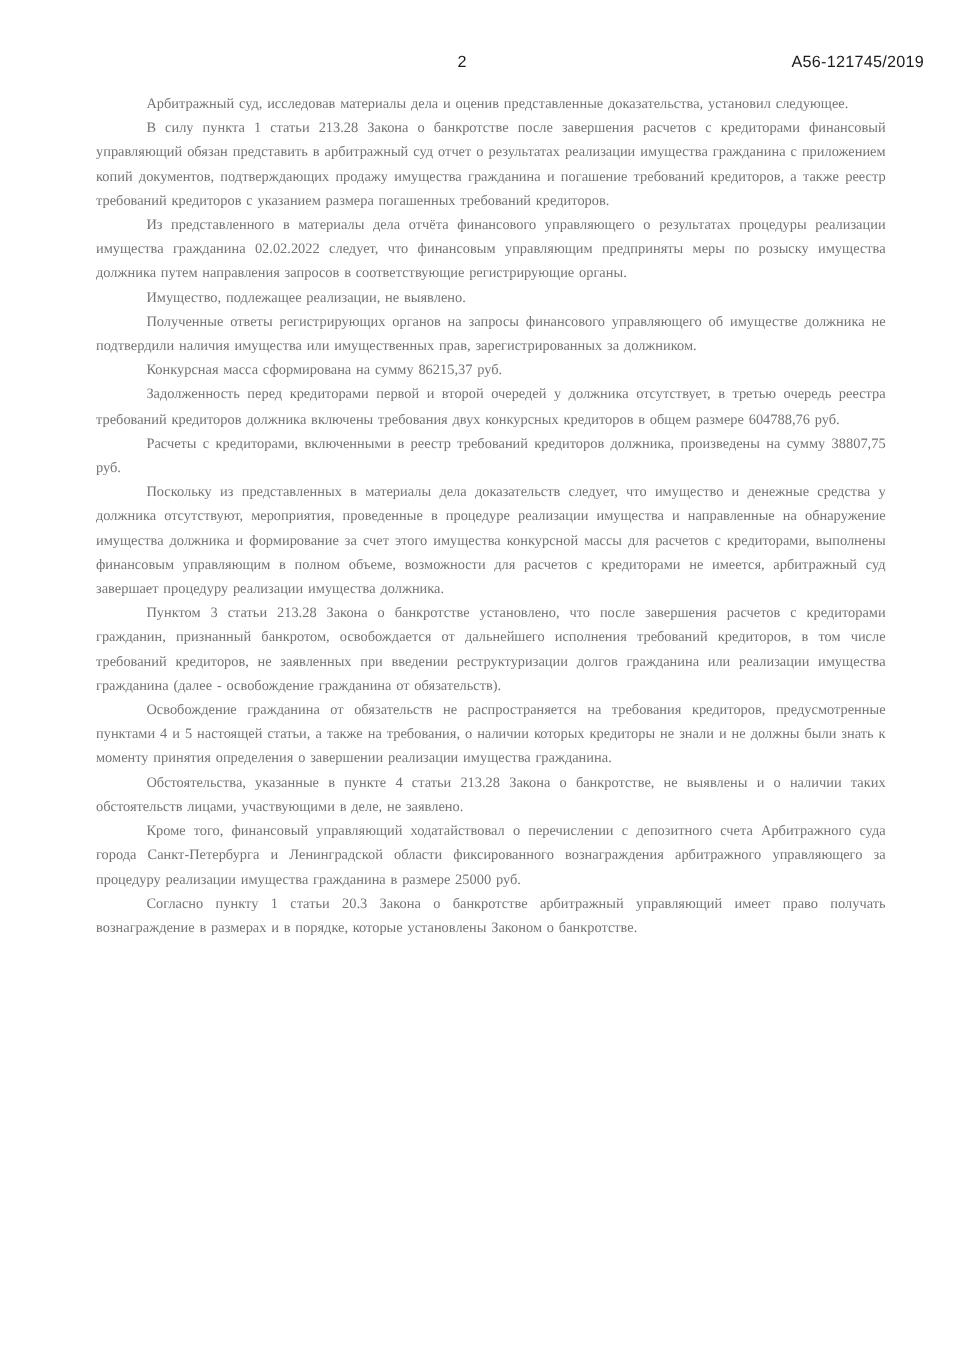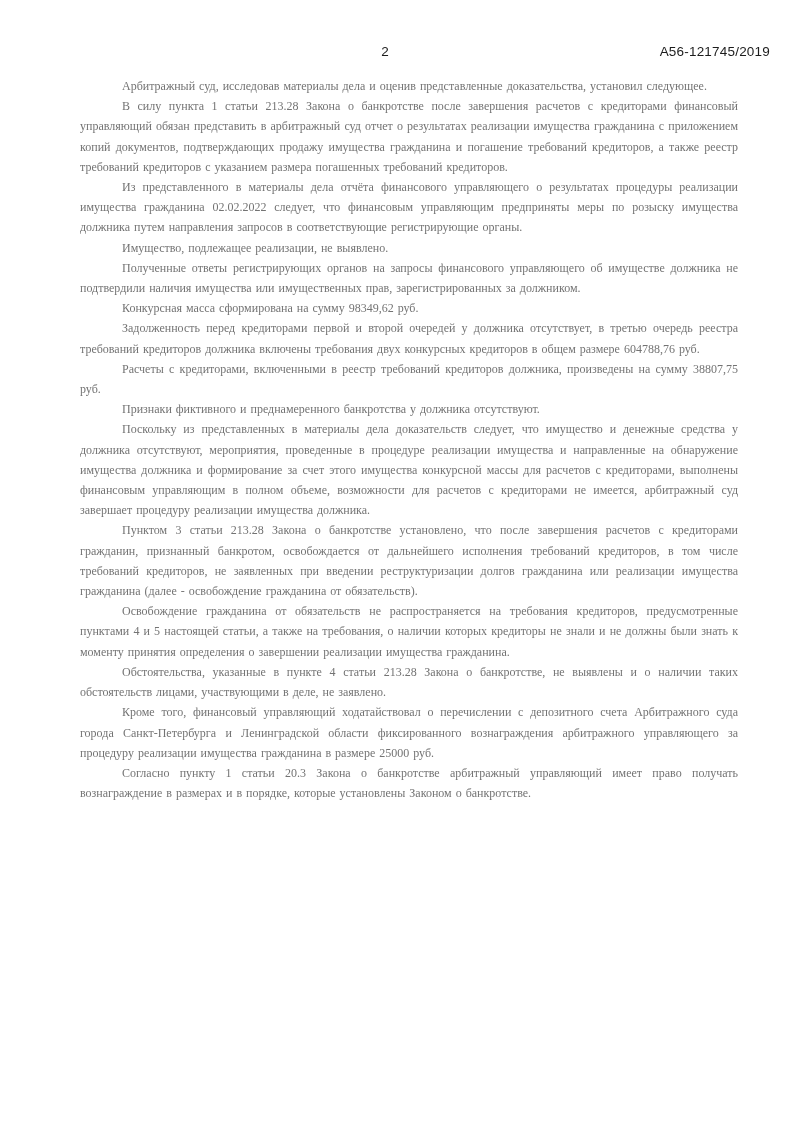--- a/index.html
+++ b/index.html
@@ -65,24 +65,23 @@
     <div class="page-number">2</div>
     <div class="case-number">А56-121745/2019</div>
   </div>
 
   <div class="body-text">
     <p>Арбитражный суд, исследовав материалы дела и оценив представленные доказательства, установил следующее.</p>
     <p>В силу пункта 1 статьи 213.28 Закона о банкротстве после завершения расчетов с кредиторами финансовый управляющий обязан представить в арбитражный суд отчет о результатах реализации имущества гражданина с приложением копий документов, подтверждающих продажу имущества гражданина и погашение требований кредиторов, а также реестр требований кредиторов с указанием размера погашенных требований кредиторов.</p>
     <p>Из представленного в материалы дела отчёта финансового управляющего о результатах процедуры реализации имущества гражданина 02.02.2022 следует, что финансовым управляющим предприняты меры по розыску имущества должника путем направления запросов в соответствующие регистрирующие органы.</p>
     <p>Имущество, подлежащее реализации, не выявлено.</p>
     <p>Полученные ответы регистрирующих органов на запросы финансового управляющего об имуществе должника не подтвердили наличия имущества или имущественных прав, зарегистрированных за должником.</p>
-    <p>Конкурсная масса сформирована на сумму 98349,62 руб.</p>
+    <p>Конкурсная масса сформирована на сумму 86215,37 руб.</p>
     <p>Задолженность перед кредиторами первой и второй очередей у должника отсутствует, в третью очередь реестра требований кредиторов должника включены требования двух конкурсных кредиторов в общем размере 604788,76 руб.</p>
     <p>Расчеты с кредиторами, включенными в реестр требований кредиторов должника, произведены на сумму 38807,75 руб.</p>
-    <p>Признаки фиктивного и преднамеренного банкротства у должника отсутствуют.</p>
     <p>Поскольку из представленных в материалы дела доказательств следует, что имущество и денежные средства у должника отсутствуют, мероприятия, проведенные в процедуре реализации имущества и направленные на обнаружение имущества должника и формирование за счет этого имущества конкурсной массы для расчетов с кредиторами, выполнены финансовым управляющим в полном объеме, возможности для расчетов с кредиторами не имеется, арбитражный суд завершает процедуру реализации имущества должника.</p>
     <p>Пунктом 3 статьи 213.28 Закона о банкротстве установлено, что после завершения расчетов с кредиторами гражданин, признанный банкротом, освобождается от дальнейшего исполнения требований кредиторов, в том числе требований кредиторов, не заявленных при введении реструктуризации долгов гражданина или реализации имущества гражданина (далее - освобождение гражданина от обязательств).</p>
     <p>Освобождение гражданина от обязательств не распространяется на требования кредиторов, предусмотренные пунктами 4 и 5 настоящей статьи, а также на требования, о наличии которых кредиторы не знали и не должны были знать к моменту принятия определения о завершении реализации имущества гражданина.</p>
     <p>Обстоятельства, указанные в пункте 4 статьи 213.28 Закона о банкротстве, не выявлены и о наличии таких обстоятельств лицами, участвующими в деле, не заявлено.</p>
     <p>Кроме того, финансовый управляющий ходатайствовал о перечислении с депозитного счета Арбитражного суда города Санкт-Петербурга и Ленинградской области фиксированного вознаграждения арбитражного управляющего за процедуру реализации имущества гражданина в размере 25000 руб.</p>
     <p>Согласно пункту 1 статьи 20.3 Закона о банкротстве арбитражный управляющий имеет право получать вознаграждение в размерах и в порядке, которые установлены Законом о банкротстве.</p>
   </div>
 
 </div>
 

